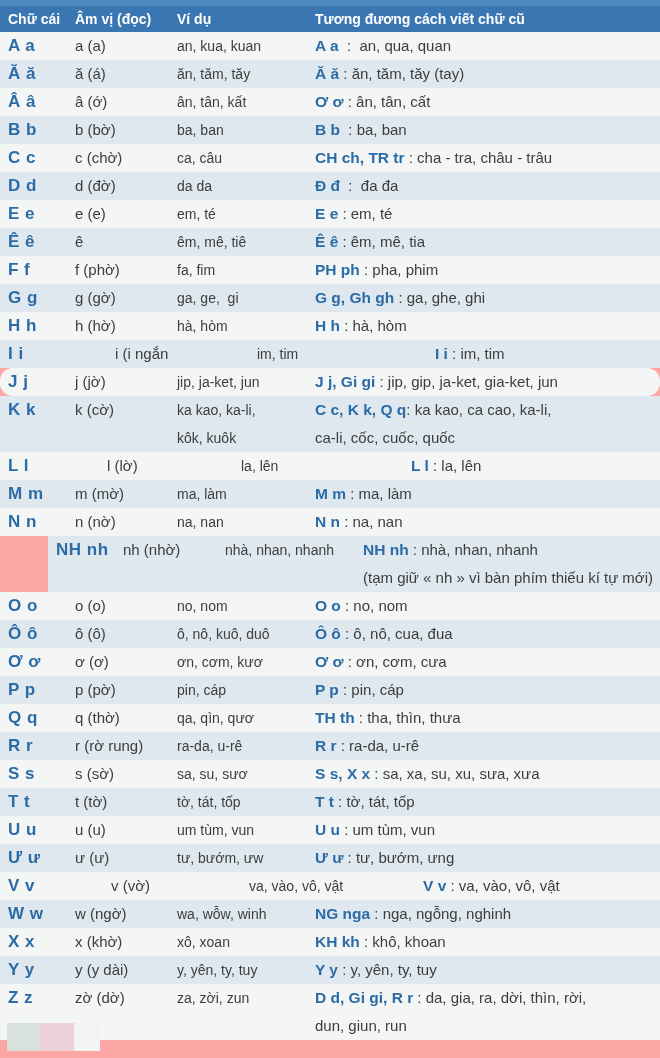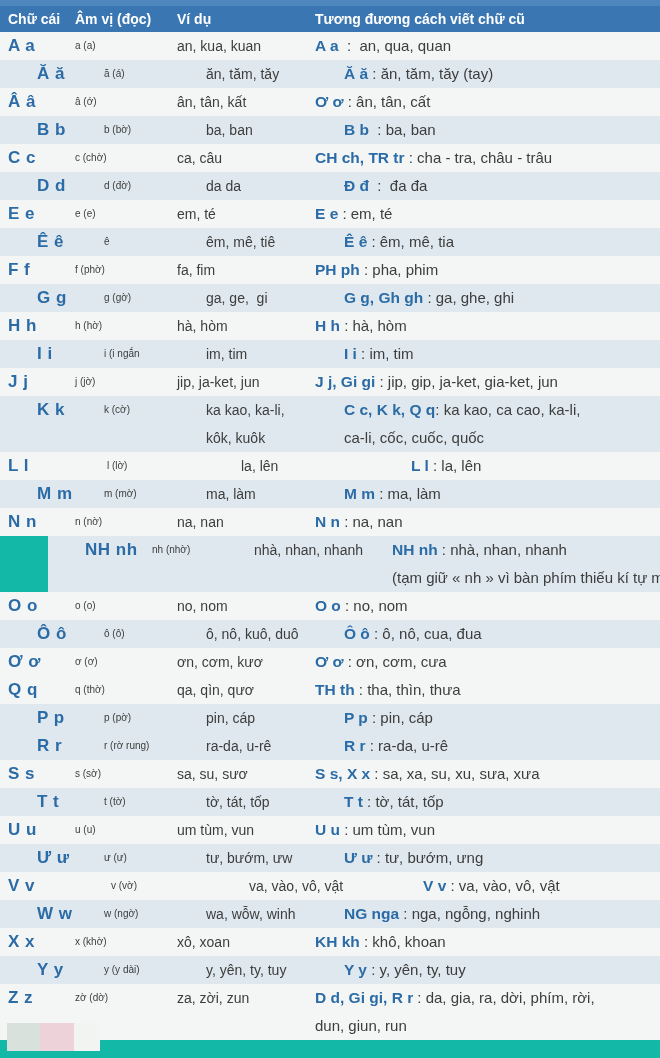--- a/index.html
+++ b/index.html
@@ -1,32 +1,32 @@
 <!DOCTYPE html>
 <html style="--header-bg: #3a76b2; --header-top: #4d87be; --letter-blue: #2b6ba6; --stripe-light: #f4f6f5; --stripe-blue: #dee8ee;"><head>
 <meta charset="utf-8">
 <style>
   html,body{margin:0;padding:0;background:#ffffff;}
   .page{
-    position:relative;width:660px;height:1058px;overflow:hidden;background:#14b8a6;
+    position:relative;width:660px;height:1058px;overflow:hidden;background:#fca5a5;
     font-family:"Liberation Sans","DejaVu Sans",sans-serif;
   }
   .header{display:flex;height:26px;border-top:6px solid var(--header-top,#4d87be);
     background:var(--header-bg,#3a76b2);align-items:center;}
   .hcell{color:#ffffff;font-weight:bold;font-size:14px;white-space:pre;}
   .c1{width:75px;padding-left:8px;box-sizing:border-box;flex:0 0 auto;}
   .c2{width:102px;flex:0 0 auto;}
   .c3{width:138px;flex:0 0 auto;}
   .c4{flex:1 1 auto;}
   .row{display:flex;}
   .even{background:var(--stripe-light,#f4f6f5);}
-  .odd{background:var(--stripe-blue,#dee8ee);padding-left:29px;}
+  .odd{background:var(--stripe-blue,#dee8ee);}
   .line{line-height:28px;white-space:pre;font-size:14px;color:#3d3d3d;}
   .c1 .line{font-size:17px;font-weight:bold;color:var(--letter-blue,#2b6ba6);letter-spacing:0.5px;}
-  .c2 .line{font-size:10px;}
+  .c2 .line{font-size:15px;}
   .c3 .line{font-size:14px;}
   .c4 .line{font-size:15px;}
   .lead{color:var(--letter-blue,#2b6ba6);font-weight:bold;font-size:15.5px;}
   .sep,.rest{white-space:pre;}
   .swatches{position:absolute;left:7px;top:1023px;display:flex;}
   .sw{width:33px;height:28px;}
 </style>
 </head>
 <body>
 
@@ -197,36 +197,36 @@
           <div class="line">h (hờ)</div>
         </div>
     <div class="c3">
           <div class="line">hà, hòm</div>
         </div>
     <div class="c4">
           <div class="line"><span class="lead">H h</span><span class="sep"> : </span><span class="rest">hà, hòm</span></div>
         </div>
   </div>
 
-  <div class="row odd" style="height: 28px;">
+  <div class="row odd" style="height: 28px; gap: 40px;">
     <div class="c1">
           <div class="line">I i</div>
         </div>
     <div class="c2">
           <div class="line">i (i ngắn</div>
         </div>
     <div class="c3">
           <div class="line">im, tim</div>
         </div>
     <div class="c4">
           <div class="line"><span class="lead">I i</span><span class="sep"> : </span><span class="rest">im, tim</span></div>
         </div>
   </div>
 
-  <div class="row even" style="height: 28px;">
+  <div class="row even" style="height: 28px; border-radius: 13px;">
     <div class="c1">
           <div class="line">J j</div>
         </div>
     <div class="c2">
           <div class="line">j (jờ)</div>
         </div>
     <div class="c3">
           <div class="line">jip, ja-ket, jun</div>
         </div>
     <div class="c4">
@@ -350,52 +350,52 @@
           <div class="line">ơ (ơ)</div>
         </div>
     <div class="c3">
           <div class="line">ơn, cơm, kươ</div>
         </div>
     <div class="c4">
           <div class="line"><span class="lead">Ơ ơ</span><span class="sep"> : </span><span class="rest">ơn, cơm, cưa</span></div>
         </div>
   </div>
 
+  <div class="row odd" style="height: 28px;">
+    <div class="c1">
+          <div class="line">P p</div>
+        </div>
+    <div class="c2">
+          <div class="line">p (pờ)</div>
+        </div>
+    <div class="c3">
+          <div class="line">pin, cáp</div>
+        </div>
+    <div class="c4">
+          <div class="line"><span class="lead">P p</span><span class="sep"> : </span><span class="rest">pin, cáp</span></div>
+        </div>
+  </div>
+
   <div class="row even" style="height: 28px;">
     <div class="c1">
           <div class="line">Q q</div>
         </div>
     <div class="c2">
           <div class="line">q (thờ)</div>
         </div>
     <div class="c3">
           <div class="line">qa, qìn, qươ</div>
         </div>
     <div class="c4">
           <div class="line"><span class="lead">TH th</span><span class="sep"> : </span><span class="rest">tha, thìn, thưa</span></div>
         </div>
   </div>
 
   <div class="row odd" style="height: 28px;">
     <div class="c1">
-          <div class="line">P p</div>
-        </div>
-    <div class="c2">
-          <div class="line">p (pờ)</div>
-        </div>
-    <div class="c3">
-          <div class="line">pin, cáp</div>
-        </div>
-    <div class="c4">
-          <div class="line"><span class="lead">P p</span><span class="sep"> : </span><span class="rest">pin, cáp</span></div>
-        </div>
-  </div>
-
-  <div class="row odd" style="height: 28px;">
-    <div class="c1">
           <div class="line">R r</div>
         </div>
     <div class="c2">
           <div class="line">r (rờ rung)</div>
         </div>
     <div class="c3">
           <div class="line">ra-da, u-rê</div>
         </div>
     <div class="c4">
           <div class="line"><span class="lead">R r</span><span class="sep"> : </span><span class="rest">ra-da, u-rê</span></div>
@@ -526,21 +526,21 @@
     <div class="c1">
           <div class="line">Z z</div>
         </div>
     <div class="c2">
           <div class="line">zờ (dờ)</div>
         </div>
     <div class="c3">
           <div class="line">za, zời, zun</div>
         </div>
     <div class="c4">
-          <div class="line"><span class="lead">D d, Gi gi, R r</span><span class="sep"> : </span><span class="rest">da, gia, ra, dời, phím, rời,</span></div>
+          <div class="line"><span class="lead">D d, Gi gi, R r</span><span class="sep"> : </span><span class="rest">da, gia, ra, dời, thìn, rời,</span></div>
           <div class="line rest">dun, giun, run</div>
         </div>
   </div>
 </div>
 
   <div class="swatches">
     <div class="sw" style="background: rgb(216, 225, 220); width: 33px;"></div>
     <div class="sw" style="background: rgb(238, 210, 217); width: 34px;"></div>
     <div class="sw" style="background: rgb(242, 244, 242); width: 26px;"></div>
   </div>

